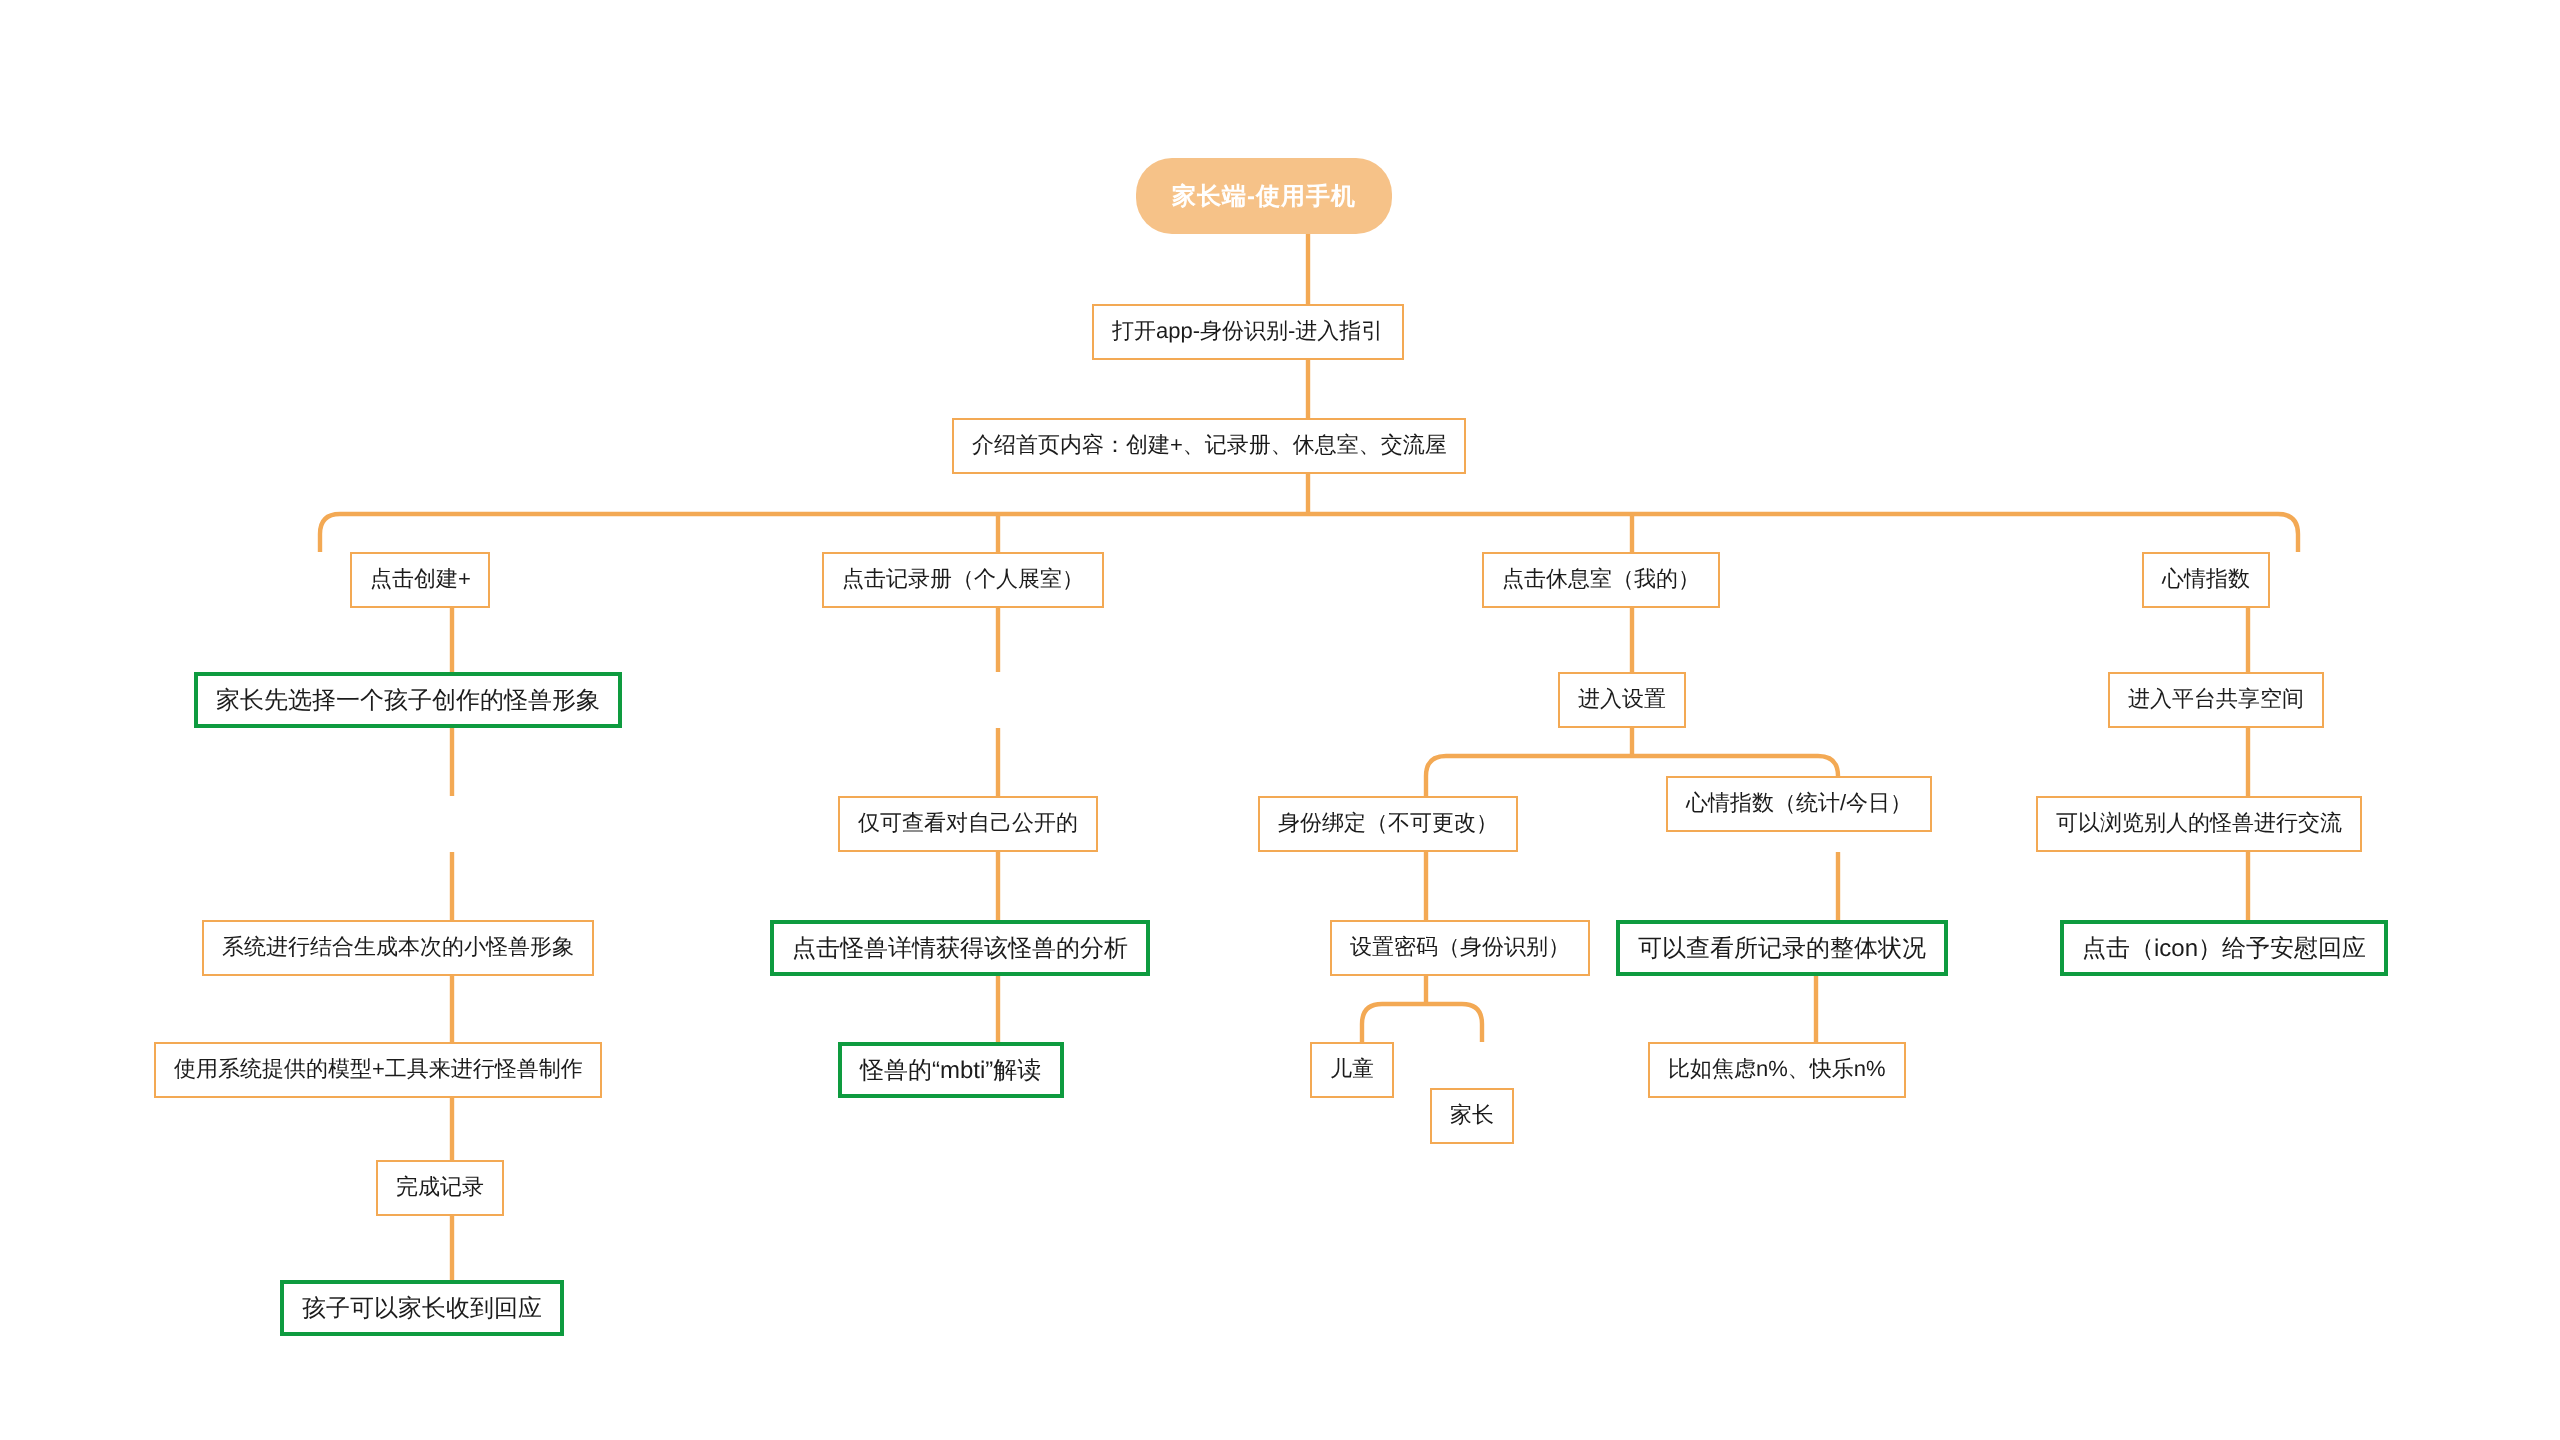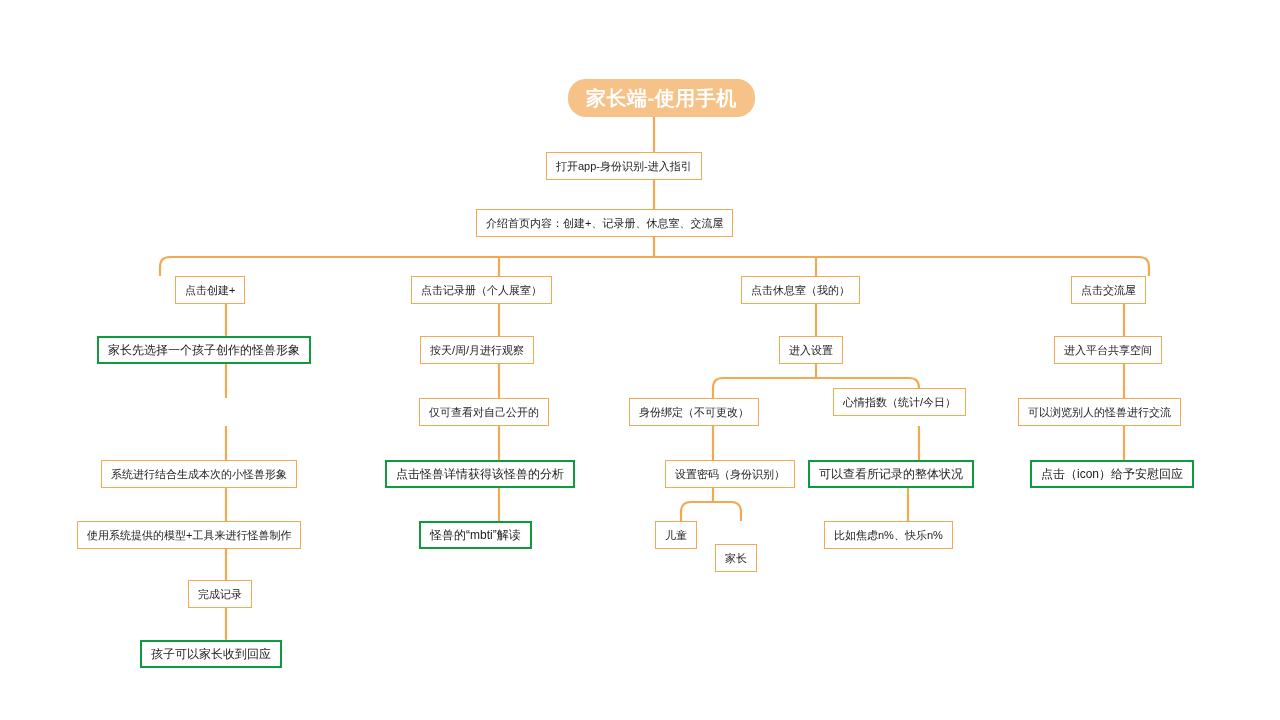--- a/index.html
+++ b/index.html
@@ -44,21 +44,21 @@
     color: #1b1b1b;
     font-size: 12px;
     height: 28px;
     padding: 0 9px;
   }
   .node.root {
     background: #F6C288;
     border: none;
     border-radius: 18px;
     color: #ffffff;
-    font-size: 20px;
+    font-size: 12px;
     font-weight: bold;
     height: 38px;
     padding: 0 18px;
     letter-spacing: 0.5px;
   }
 </style>
 </head>
 <body>
 
 <div id="canvas">
@@ -108,29 +108,28 @@
   </svg>
 
   <div class="node root" style="left:568px; top:79px;">家长端-使用手机</div>
 
   <div class="node orange" style="left:546px; top:152px;">打开app-身份识别-进入指引</div>
   <div class="node orange" style="left:476px; top:209px;">介绍首页内容：创建+、记录册、休息室、交流屋</div>
 
   <div class="node orange" style="left:175px; top:276px;">点击创建+</div>
   <div class="node orange" style="left:411px; top:276px;">点击记录册（个人展室）</div>
   <div class="node orange" style="left:741px; top:276px;">点击休息室（我的）</div>
-  <div class="node orange" style="left:1071px; top:276px;">点击交流屋</div>
+  <div class="node orange" style="left:1071px; top:276px;">心情指数</div>
 
   <div class="node green" style="left:97px; top:336px;">家长先选择一个孩子创作的怪兽形象</div>
   <div class="node orange" style="left:101px; top:460px;">系统进行结合生成本次的小怪兽形象</div>
   <div class="node orange" style="left:77px; top:521px;">使用系统提供的模型+工具来进行怪兽制作</div>
   <div class="node orange" style="left:188px; top:580px;">完成记录</div>
   <div class="node green" style="left:140px; top:640px;">孩子可以家长收到回应</div>
 
-  <div class="node orange" style="left:420px; top:336px;">按天/周/月进行观察</div>
   <div class="node orange" style="left:419px; top:398px;">仅可查看对自己公开的</div>
   <div class="node green" style="left:385px; top:460px;">点击怪兽详情获得该怪兽的分析</div>
   <div class="node green" style="left:419px; top:521px;">怪兽的“mbti”解读</div>
 
   <div class="node orange" style="left:779px; top:336px;">进入设置</div>
   <div class="node orange" style="left:629px; top:398px;">身份绑定（不可更改）</div>
   <div class="node orange" style="left:833px; top:388px;">心情指数（统计/今日）</div>
   <div class="node orange" style="left:629px; top:460px;margin-left:36px;">设置密码（身份识别）</div>
   <div class="node green" style="left:808px; top:460px;">可以查看所记录的整体状况</div>
   <div class="node orange" style="left:655px; top:521px;">儿童</div>

